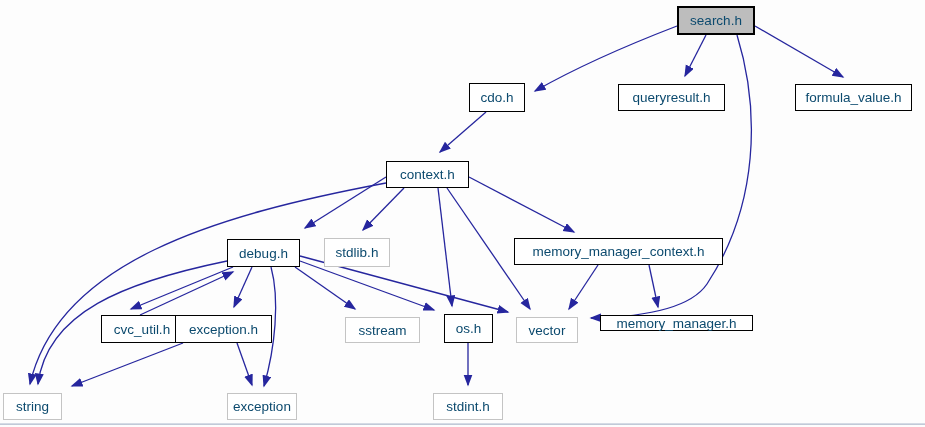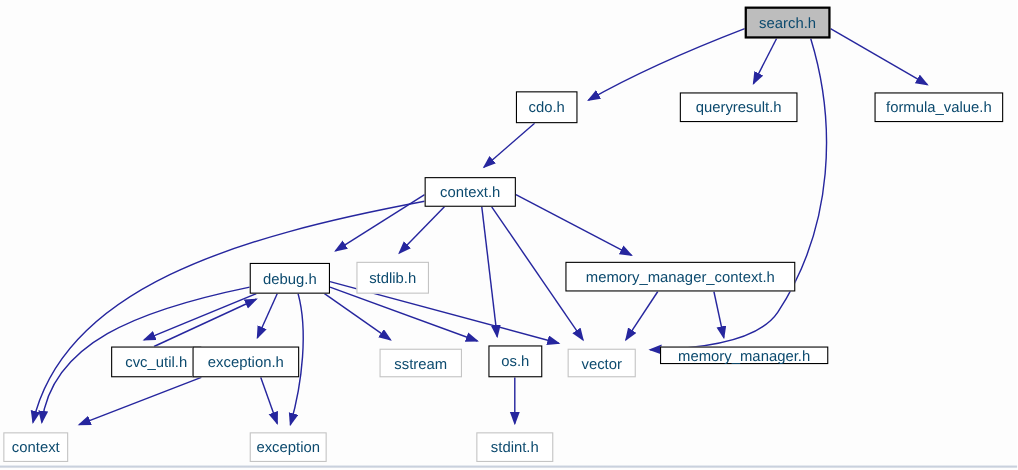--- a/index.html
+++ b/index.html
@@ -73,20 +73,20 @@
   <div class="node" style="left:175px;top:315px;width:97px;height:28px;">exception.h</div>
 
   <div class="node ext" style="left:345px;top:317px;width:75px;height:26px;">sstream</div>
 
   <div class="node" style="left:444px;top:314px;width:49px;height:29px;">os.h</div>
 
   <div class="node ext" style="left:516px;top:317px;width:62px;height:26px;">vector</div>
 
   <div class="node" style="left:600px;top:315px;width:153px;height:16px;">memory_manager.h</div>
 
-  <div class="node ext" style="left:3px;top:393px;width:59px;height:27px;">context</div>
+  <div class="node ext" style="left:3px;top:393px;width:59px;height:27px;">string</div>
 
   <div class="node ext" style="left:227px;top:393px;width:70px;height:27px;">exception</div>
 
   <div class="node ext" style="left:433px;top:393px;width:70px;height:27px;">stdint.h</div>
 
   <div id="bottom-rule"></div>
 </div>
 
 </body></html>

